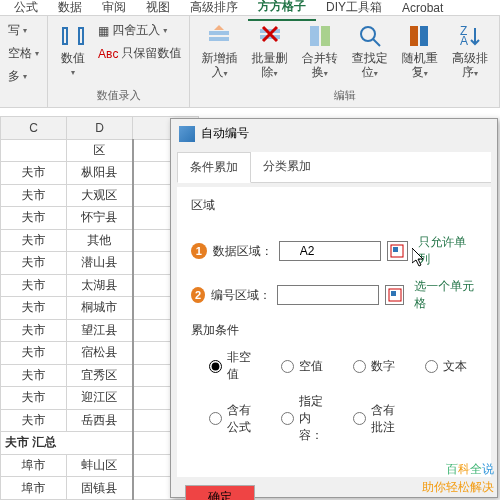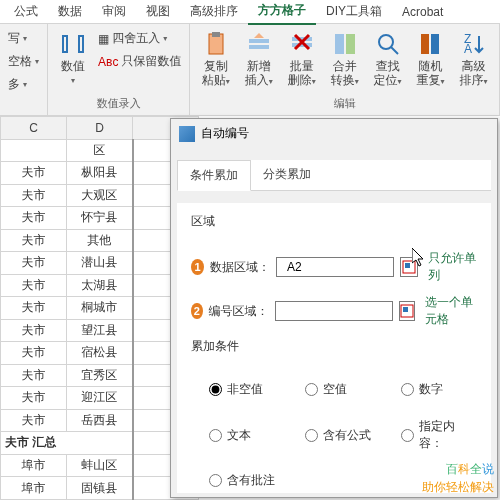--- a/index.html
+++ b/index.html
@@ -1,17 +1,17 @@
 <!DOCTYPE html>
 <html><head>
 <meta charset="utf-8">
 <style>
 *{box-sizing:border-box;margin:0;padding:0;font-family:"Microsoft YaHei",SimSun,sans-serif;font-size:12px}
 body{background:#fff;width:500px;height:500px;overflow:hidden;position:relative}
-.ribbon-tabs{display:flex;border-bottom:1px solid #d4d4d4;height:24px;align-items:center;padding-left:4px}
+.ribbon-tabs{display:flex;border-bottom:1px solid #d4d4d4;height:16px;align-items:center;padding-left:4px}
 .tab{padding:4px 10px;cursor:pointer;color:#444}
 .tab.active{color:#217346;font-weight:bold;border-bottom:2px solid #217346}
 .ribbon{display:flex;background:#f1f1f1;height:92px;border-bottom:1px solid #d4d4d4}
 .ribbon-group{display:flex;flex-direction:column;align-items:center;padding:4px 6px;border-right:1px solid #d4d4d4;justify-content:space-between}
 .group-content{display:flex;gap:4px;align-items:flex-start}
 .big-btn{display:flex;flex-direction:column;align-items:center;padding:2px 4px;cursor:pointer;min-width:38px}
 .big-btn .icon{width:28px;height:28px;display:flex;align-items:center;justify-content:center;margin-bottom:1px}
 .big-btn .lbl{font-size:11px;text-align:center;line-height:1.2;color:#444}
 .small-btn{display:flex;align-items:center;gap:3px;padding:2px;cursor:pointer;font-size:11px;color:#444}
 .small-col{display:flex;flex-direction:column;gap:2px}
@@ -20,33 +20,33 @@
 .sheet-area{display:flex;position:absolute;top:116px;left:0;right:0;bottom:0}
 .grid{border-collapse:collapse}
 .grid th,.grid td{border:1px solid #d4d4d4;font-size:12px;text-align:center;padding:0}
 .grid th{background:#f1f1f1;font-weight:normal;height:20px;width:66px;color:#444}
 .grid td{height:20px;width:66px;color:#333}
 .grid td.bold{font-weight:bold}
 .grid td.edge{border-left:2px solid #999}
 .dialog{position:absolute;top:118px;left:170px;width:328px;height:380px;background:#f0f0f0;border:1px solid #999;box-shadow:2px 2px 6px rgba(0,0,0,0.3)}
 .dlg-title{display:flex;align-items:flex-end;gap:6px;padding:6px 8px;font-size:12px;background:#f0f0f0}
 .dlg-icon{width:16px;height:16px;background:linear-gradient(135deg,#5b9bd5,#2e75b6)}
-.dlg-tabs{display:flex;background:#fff;border-bottom:1px solid #d4d4d4;margin:12px 6px}
+.dlg-tabs{display:flex;background:#fff;border-bottom:1px solid #d4d4d4;margin:4px 6px}
 .dlg-tab{padding:6px 12px;cursor:pointer;color:#444;font-size:12px}
 .dlg-tab.active{border:1px solid #d4d4d4;border-bottom:1px solid #fff;margin-bottom:-1px;background:#fff}
 .dlg-body{background:#fff;margin:0 6px;padding:10px 14px;height:290px}
 .section-title{font-size:12px;color:#333;margin-bottom:20px}
 .row{display:flex;align-items:center;gap:6px;margin-bottom:10px}
 .num-badge{width:16px;height:16px;border-radius:50%;background:#e67e22;color:#fff;font-size:11px;display:flex;align-items:center;justify-content:center;font-weight:bold}
 .row label{font-size:12px;color:#333;min-width:60px}
-.row input[type=text]{width:118px;height:20px;border:1px solid #7a7a7a;padding:0 10px;font-size:12px}
+.row input[type=text]{width:102px;height:20px;border:1px solid #7a7a7a;padding:0 20px;font-size:12px}
 .range-btn{width:22px;height:20px;border:1px solid #7a7a7a;background:#fff;cursor:pointer;display:flex;align-items:center;justify-content:center}
 .hint{color:#217346;font-size:12px;margin-left:4px}
-.fieldset-title{font-size:12px;color:#333;margin:8px 0 26px 0}
-.radio-grid{display:grid;grid-template-columns:1fr 1fr 1fr;gap:20px 20px;padding-left:18px}
+.fieldset-title{font-size:12px;color:#333;margin:8px 0 10px 0}
+.radio-grid{display:grid;grid-template-columns:1fr 1fr 1fr 1fr;gap:10px 20px;padding-left:18px}
 .radio-item{display:flex;align-items:center;gap:5px;font-size:12px;color:#333}
 .radio-item input{margin:0}
 .radio-item.sel input{accent-color:#000}
 .dlg-footer{padding:8px 14px}
 .ok-btn{width:70px;height:24px;background:#ef4444;border:1px solid #adadad;cursor:pointer;font-size:12px}
 .cursor{position:absolute;top:248px;left:412px;width:16px;height:16px;pointer-events:none}
 .watermark{position:absolute;bottom:4px;right:6px;text-align:right;pointer-events:none}
 .wm-big{font-size:24px;font-weight:normal}
 .wm-big .g{color:#3cb371}.wm-big .o{color:#f39c12}.wm-big .b{color:#3498db}
 .wm-small{font-size:12px;color:#f39c12}
@@ -109,29 +109,20 @@
           </div>
       </div>
     </div>
     <div class="group-label">数值录入</div>
   </div>
   <div class="ribbon-group" style="flex:1">
     <div class="group-content">
       <div class="big-btn">
           <div class="icon">
             <svg width="26" height="26">
-              <rect x="6" y="3" width="14" height="20" fill="#f4b183" stroke="#c55a11"></rect>
-              <rect x="9" y="1" width="8" height="5" fill="#888"></rect>
-            </svg>
-          </div>
-          <div class="lbl"><span>复制粘贴</span><span class="dd">▾</span></div>
-        </div>
-      <div class="big-btn">
-          <div class="icon">
-            <svg width="26" height="26">
               <rect x="3" y="8" width="20" height="4" fill="#9dc3e6"></rect>
               <rect x="3" y="14" width="20" height="4" fill="#9dc3e6"></rect>
               <path d="M13 2 L18 7 L8 7 Z" fill="#f4b183"></path>
             </svg>
           </div>
           <div class="lbl"><span>新增插入</span><span class="dd">▾</span></div>
         </div>
       <div class="big-btn">
           <div class="icon">
             <svg width="26" height="26">

